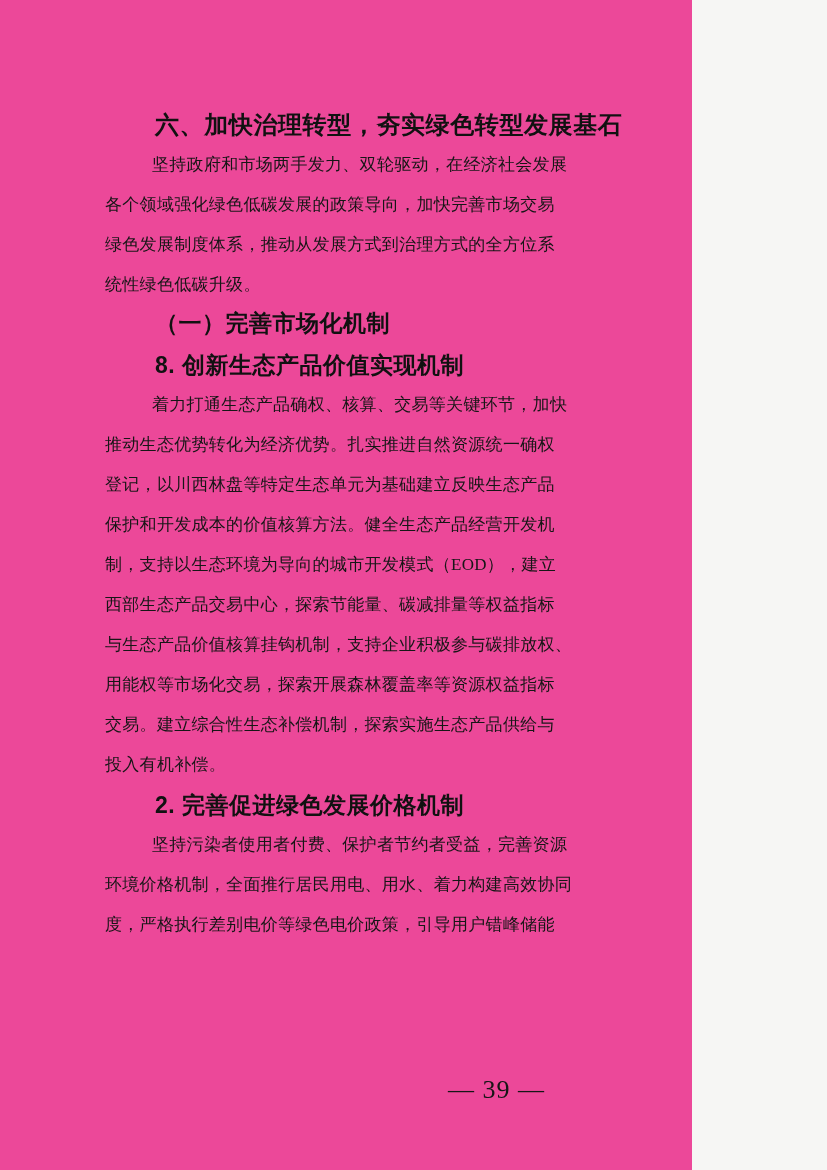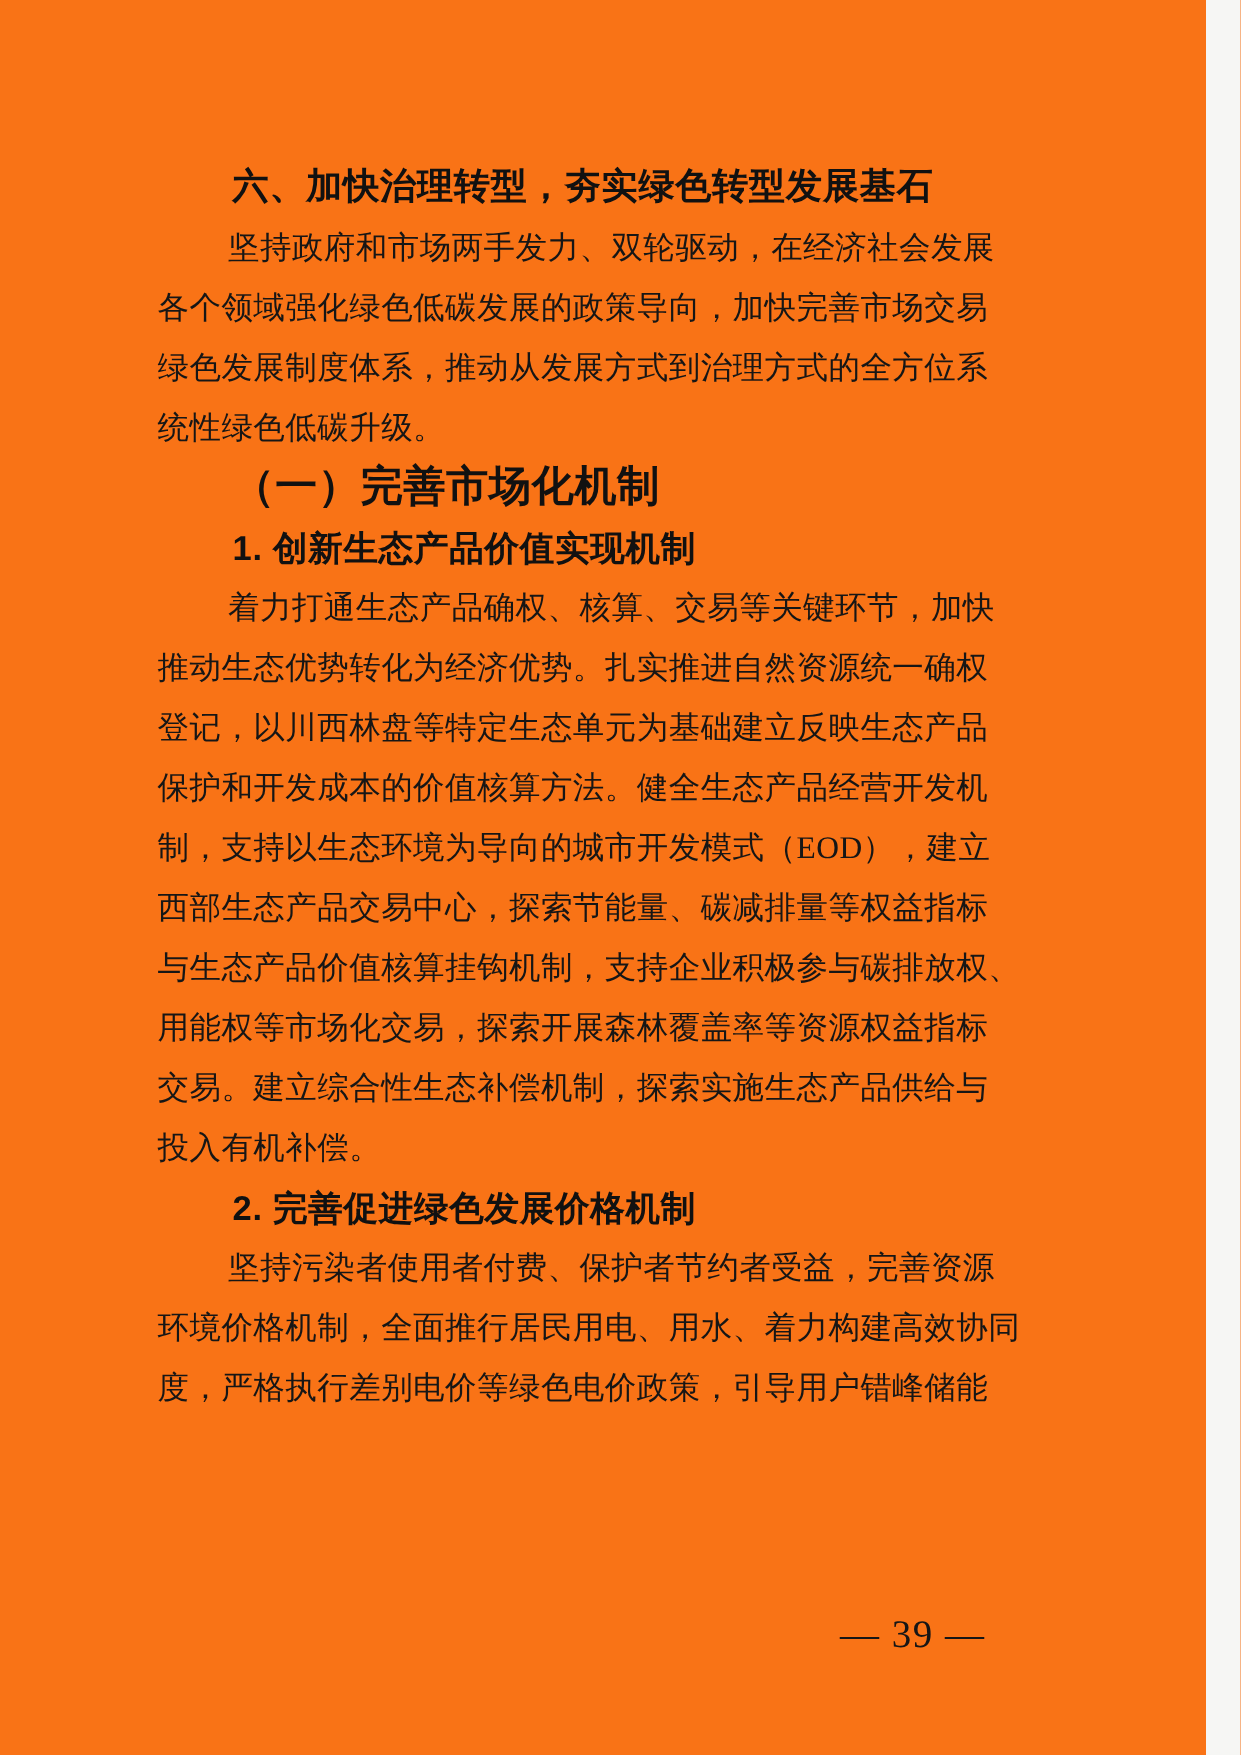--- a/index.html
+++ b/index.html
@@ -10,56 +10,56 @@
     width: 827px;
     height: 1170px;
     background: #f6f6f4;
     position: relative;
     overflow: hidden;
   }
   .page {
     position: absolute;
     left: 0;
     top: 0;
-    width: 804px;
+    width: 692px;
     height: 1170px;
-    background: #f97316;
+    background: #ec4899;
   }
   .content {
     position: absolute;
     left: 105px;
     top: 105px;
     width: 605px;
   }
   .line {
     height: 40px;
     line-height: 40px;
     white-space: nowrap;
     color: #161616;
   }
   .body-line {
     font-family: "Liberation Serif", "DejaVu Serif", serif;
-    font-size: 21px;
+    font-size: 17px;
     letter-spacing: 0.3px;
   }
   .indent {
     padding-left: 47px;
   }
   .h1 {
     font-family: "Liberation Sans", "DejaVu Sans", sans-serif;
     font-weight: bold;
     font-size: 24px;
     letter-spacing: 0.6px;
     padding-left: 50px;
     color: #111111;
   }
   .h2 {
-    font-family: Liberation Serif, serif;
+    font-family: Liberation Mono, monospace;
     font-weight: bold;
-    font-size: 28px;
+    font-size: 23px;
     letter-spacing: 0.5px;
     padding-left: 50px;
     color: #111111;
   }
   .h3 {
     font-family: "Liberation Sans", "DejaVu Sans", sans-serif;
     font-weight: bold;
     font-size: 23px;
     letter-spacing: 0.5px;
     padding-left: 50px;
@@ -82,21 +82,21 @@
 <body>
 
 <div class="page">
   <div class="content">
     <div class="line h1">六、加快治理转型，夯实绿色转型发展基石</div>
     <div class="line body-line indent">坚持政府和市场两手发力、双轮驱动，在经济社会发展</div>
     <div class="line body-line">各个领域强化绿色低碳发展的政策导向，加快完善市场交易</div>
     <div class="line body-line">绿色发展制度体系，推动从发展方式到治理方式的全方位系</div>
     <div class="line body-line">统性绿色低碳升级。</div>
     <div class="line h2">（一）完善市场化机制</div>
-    <div class="line h3">1. 创新生态产品价值实现机制</div>
+    <div class="line h3">8. 创新生态产品价值实现机制</div>
     <div class="line body-line indent">着力打通生态产品确权、核算、交易等关键环节，加快</div>
     <div class="line body-line">推动生态优势转化为经济优势。扎实推进自然资源统一确权</div>
     <div class="line body-line">登记，以川西林盘等特定生态单元为基础建立反映生态产品</div>
     <div class="line body-line">保护和开发成本的价值核算方法。健全生态产品经营开发机</div>
     <div class="line body-line">制，支持以生态环境为导向的城市开发模式（EOD），建立</div>
     <div class="line body-line">西部生态产品交易中心，探索节能量、碳减排量等权益指标</div>
     <div class="line body-line">与生态产品价值核算挂钩机制，支持企业积极参与碳排放权、</div>
     <div class="line body-line">用能权等市场化交易，探索开展森林覆盖率等资源权益指标</div>
     <div class="line body-line">交易。建立综合性生态补偿机制，探索实施生态产品供给与</div>
     <div class="line body-line">投入有机补偿。</div>

